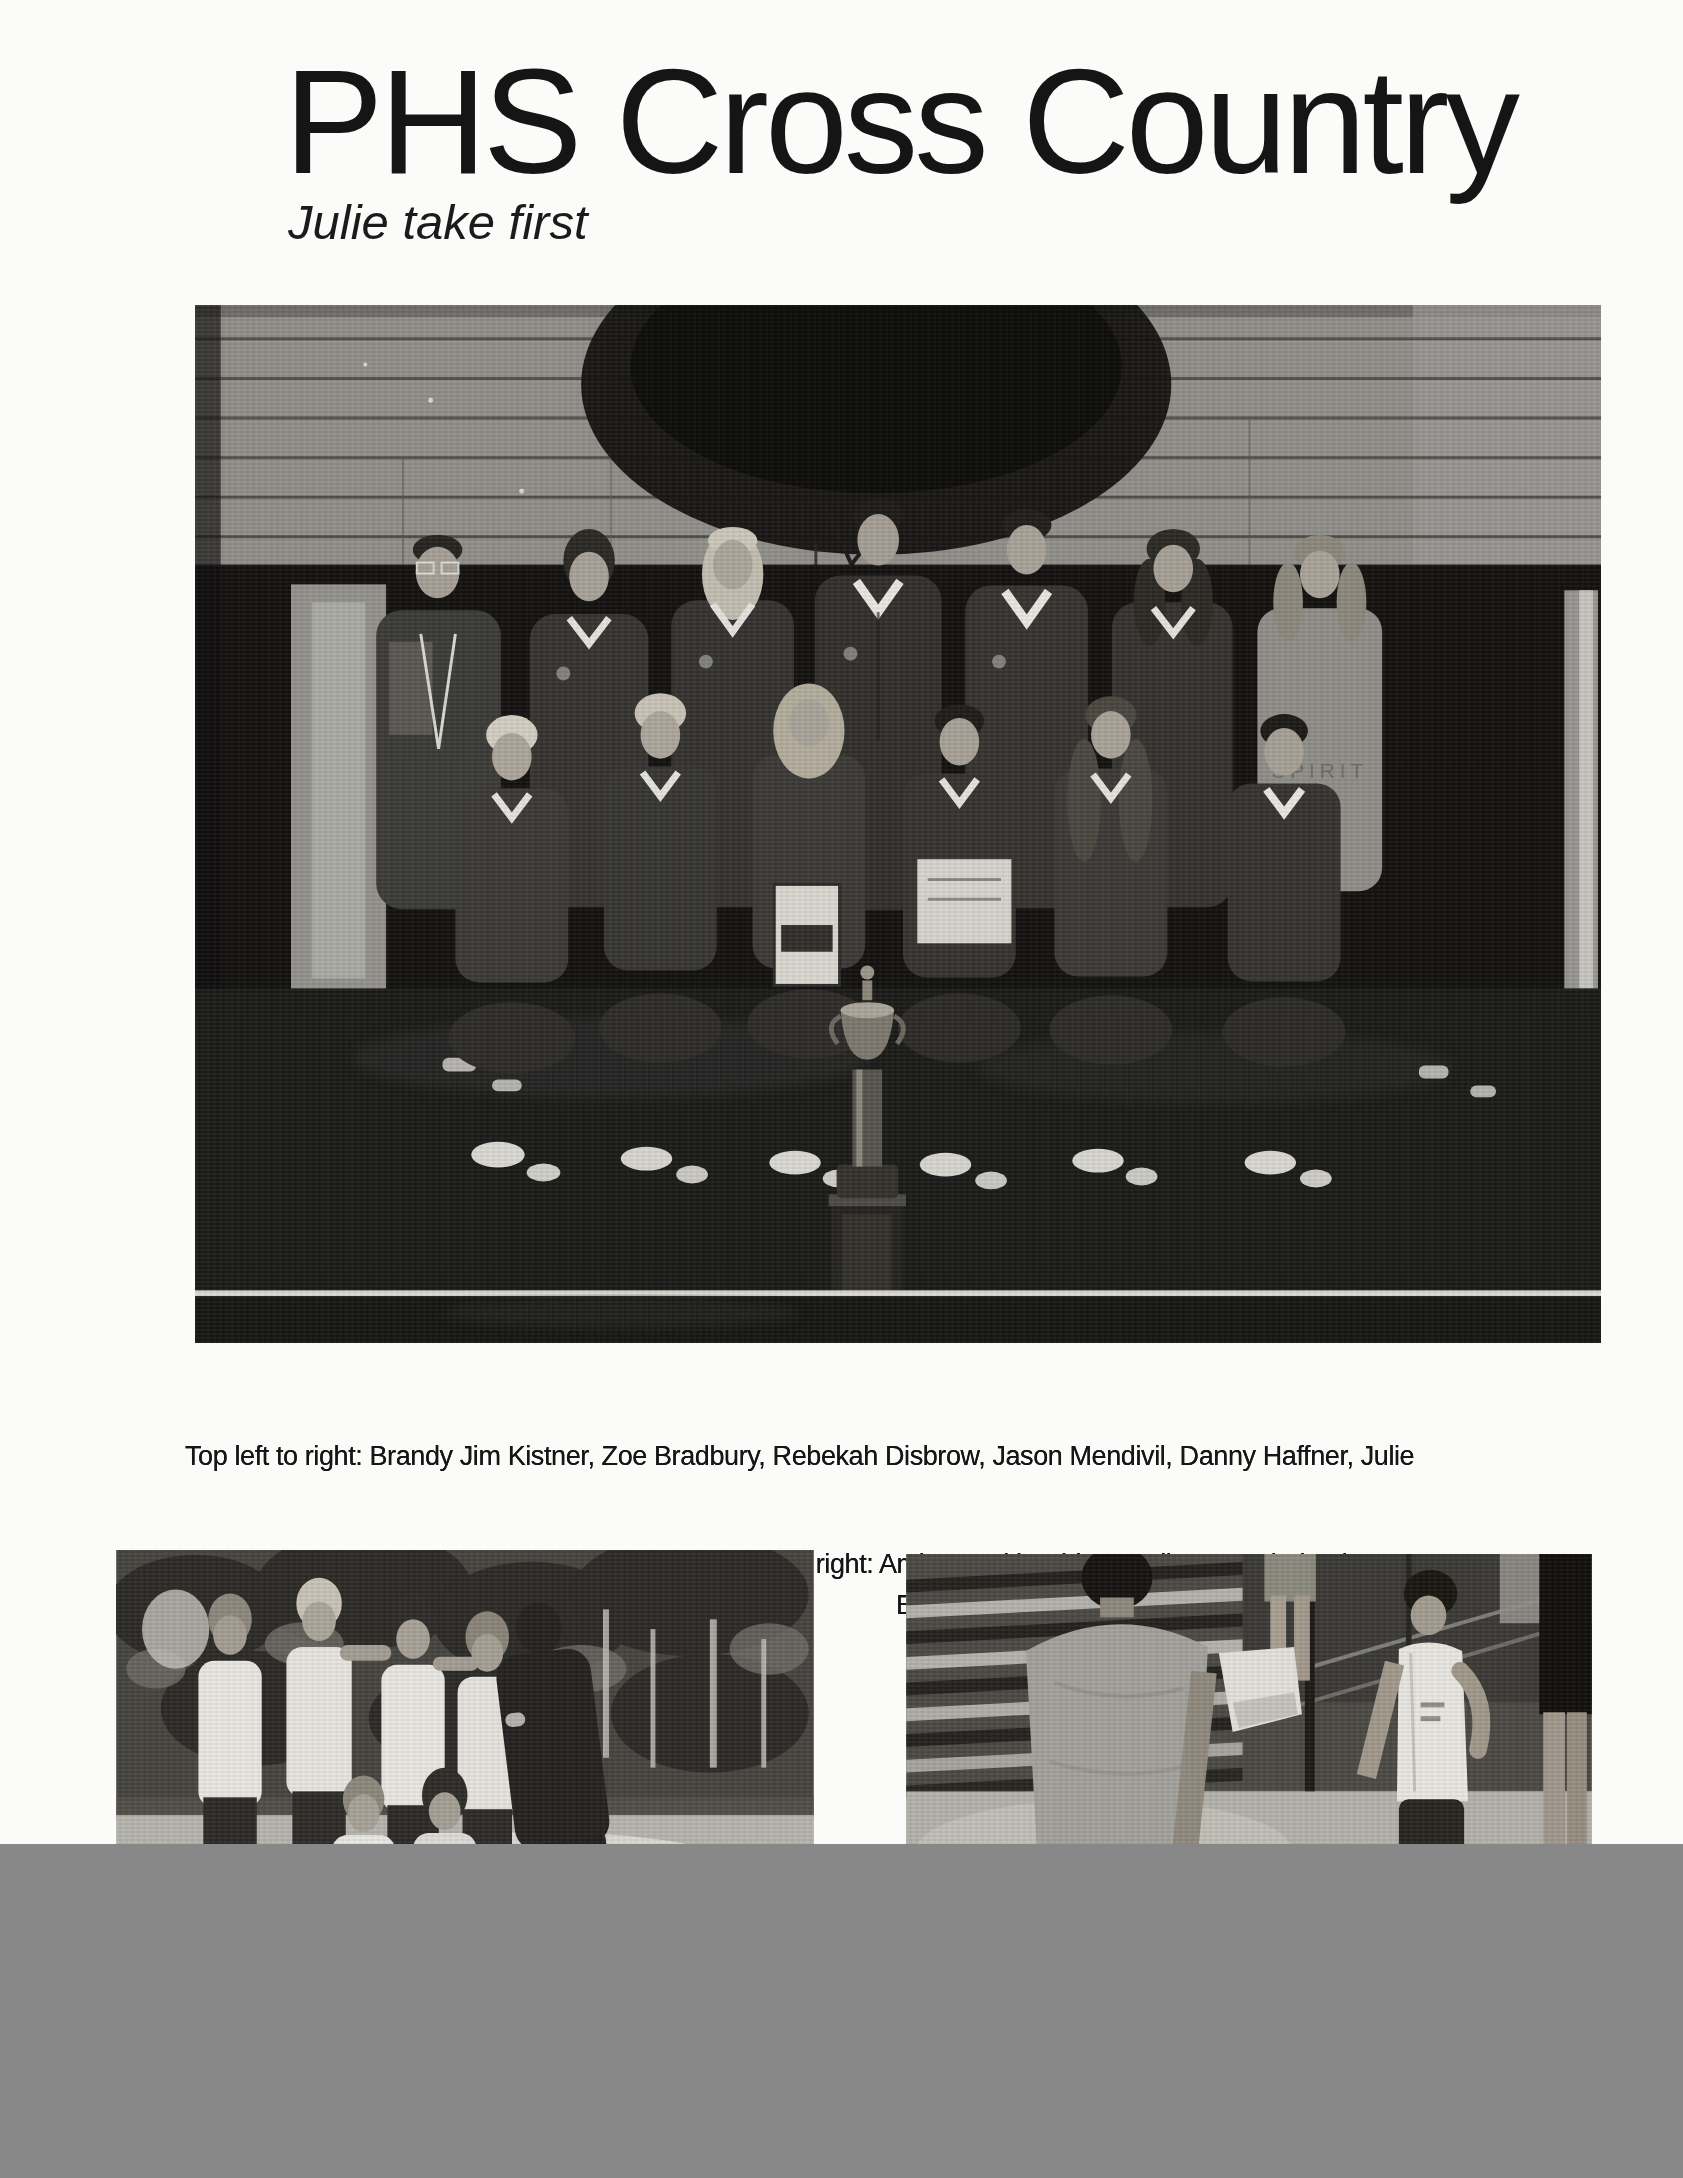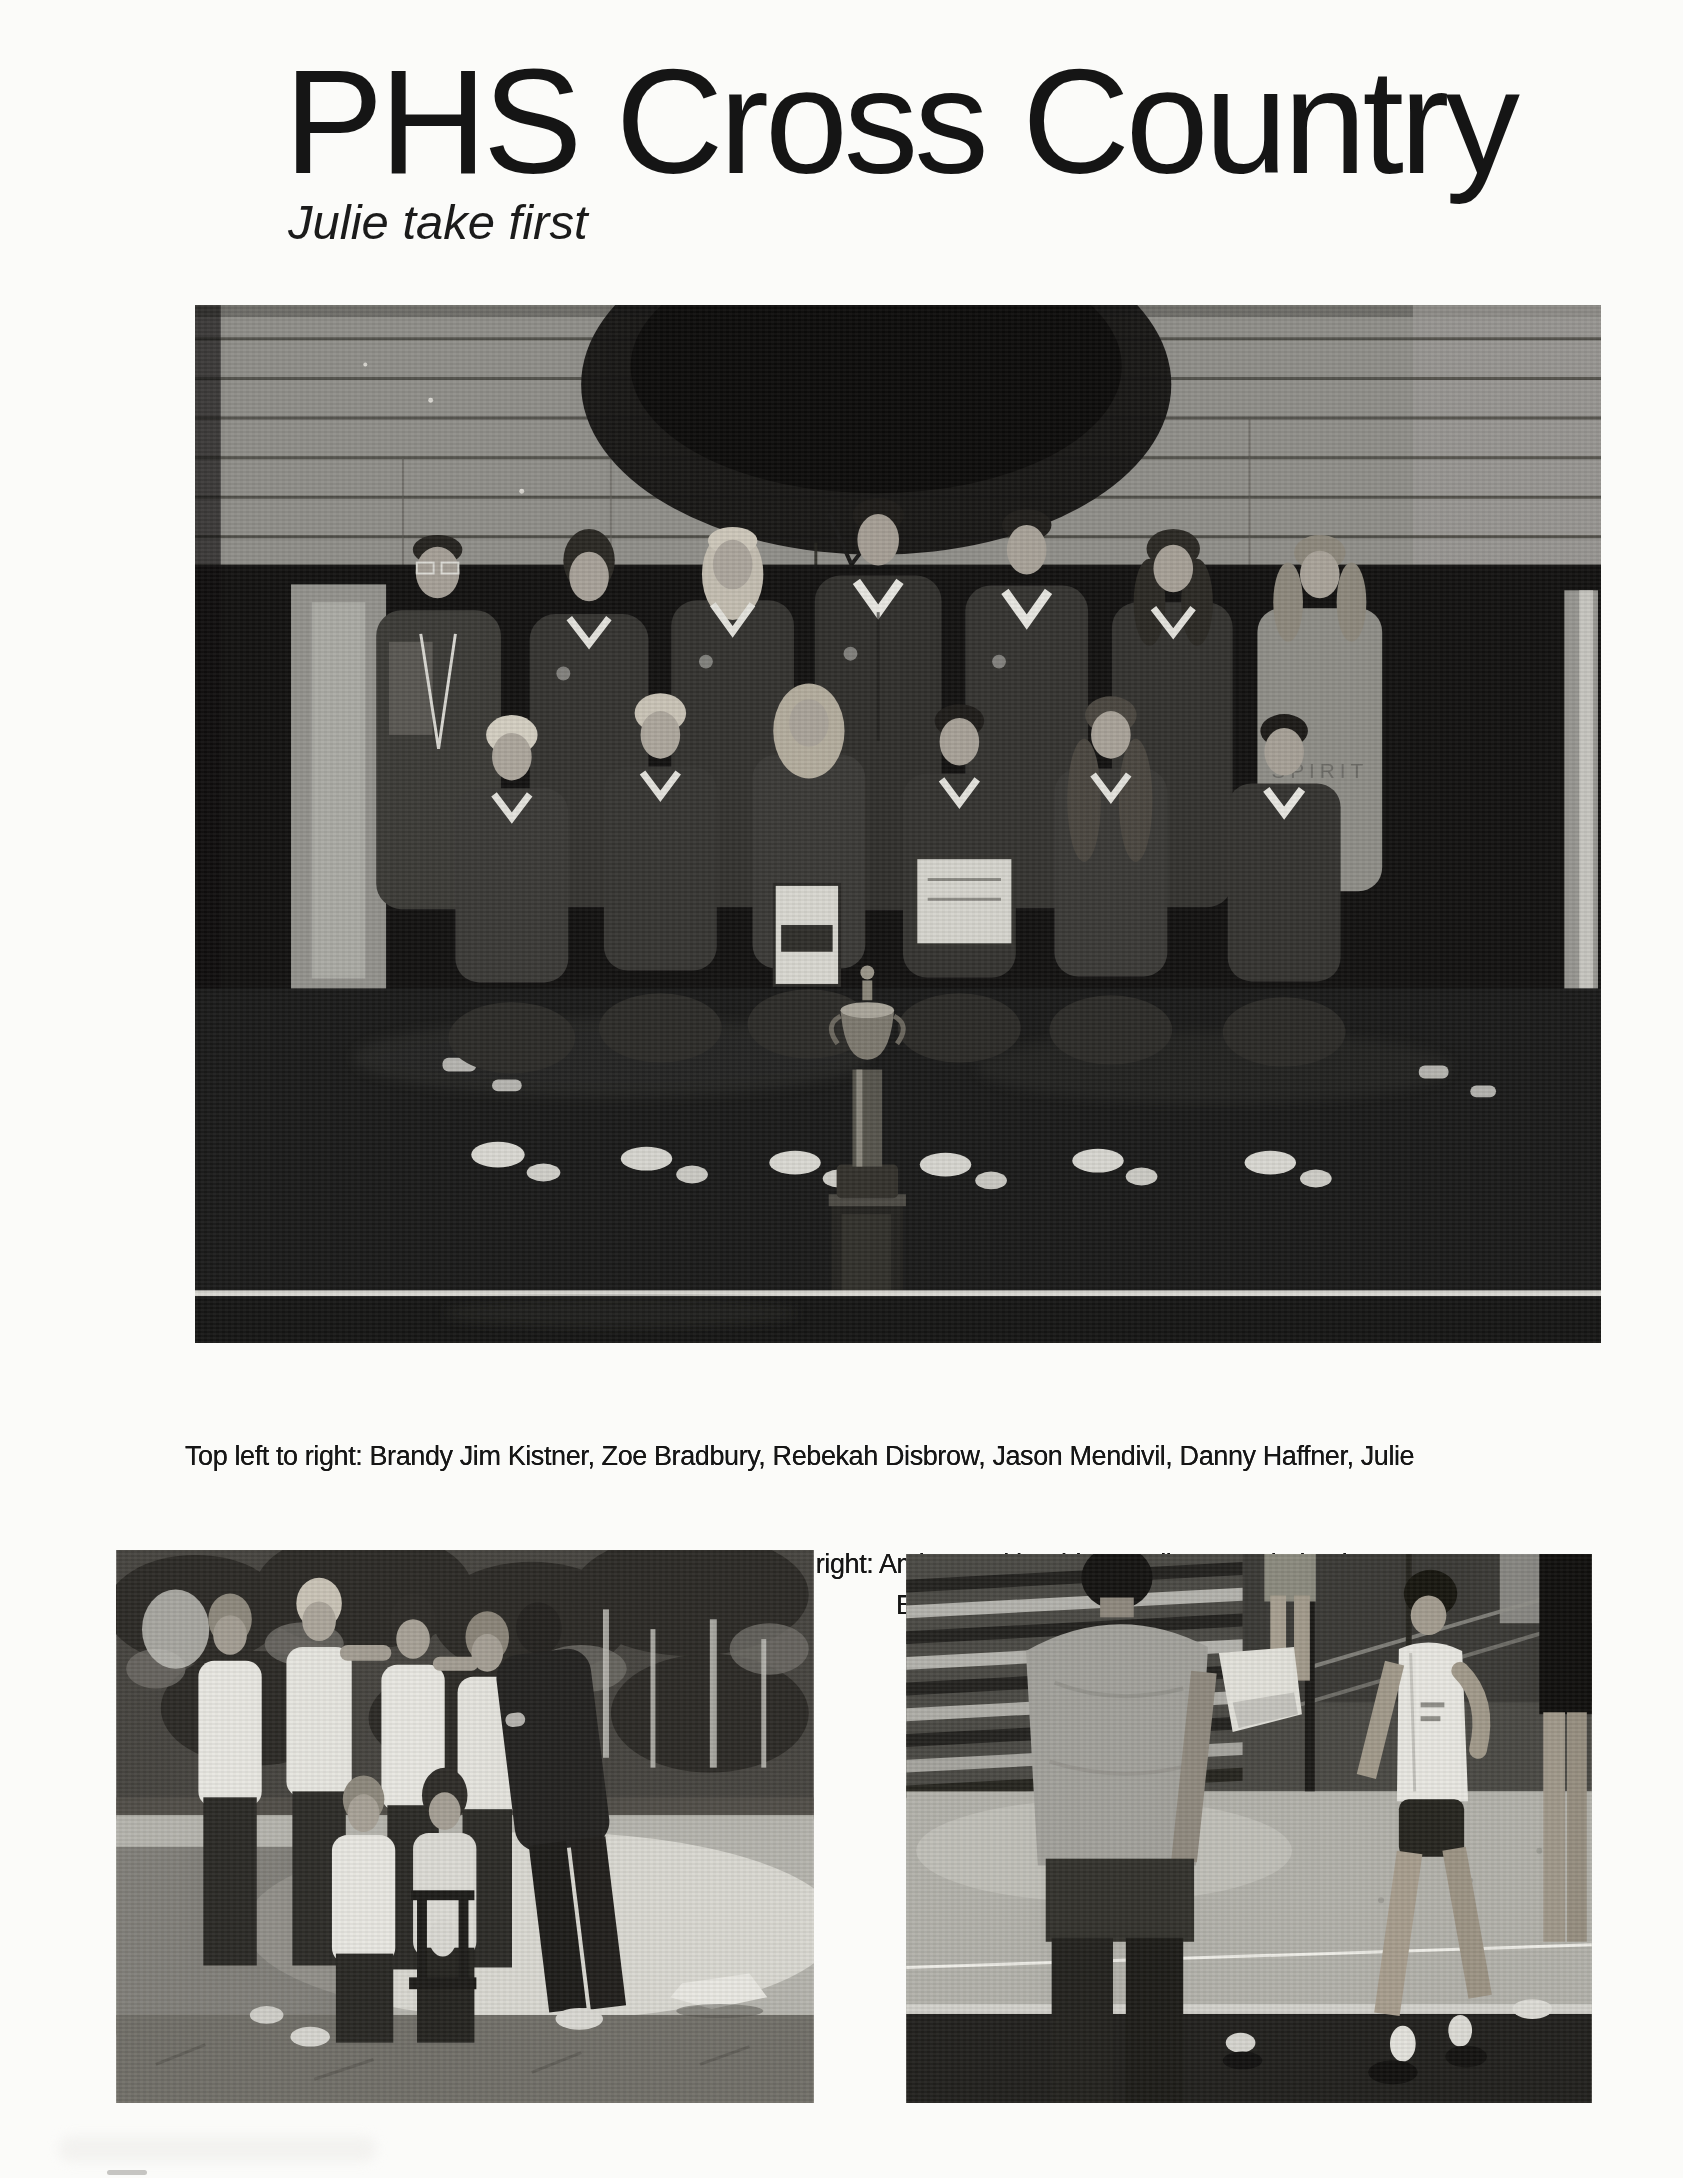--- a/index.html
+++ b/index.html
@@ -1,18 +1,18 @@
 <!DOCTYPE html>
 <html style="--paper: #fbfbf9; --ink: #131313;"><head>
 <meta charset="utf-8">
 <style>
   :root{ --paper:#fbfbf9; --ink:#131313; }
   html,body{margin:0;padding:0;background:#888;}
   #page{
-    position:relative; width:1683px; height:2178px;
+    position:relative; width:1683px; height:1844px;
     background:var(--paper); overflow:hidden;
     font-family:"Liberation Sans","DejaVu Sans",sans-serif;
     color:var(--ink);
   }
   .title{
     position:absolute; left:284px; top:44px;
     font-size:149px; line-height:1.05; letter-spacing:-4px;
     font-weight:400; color:#151515; white-space:nowrap;
   }
   .subtitle{

